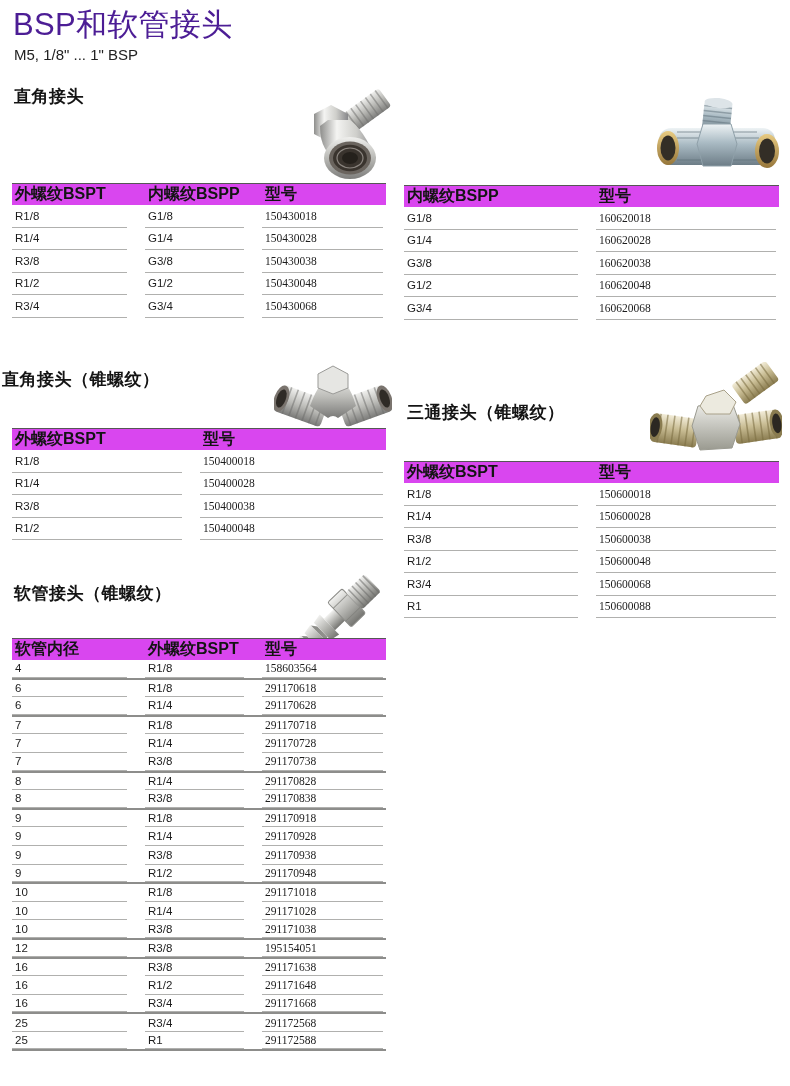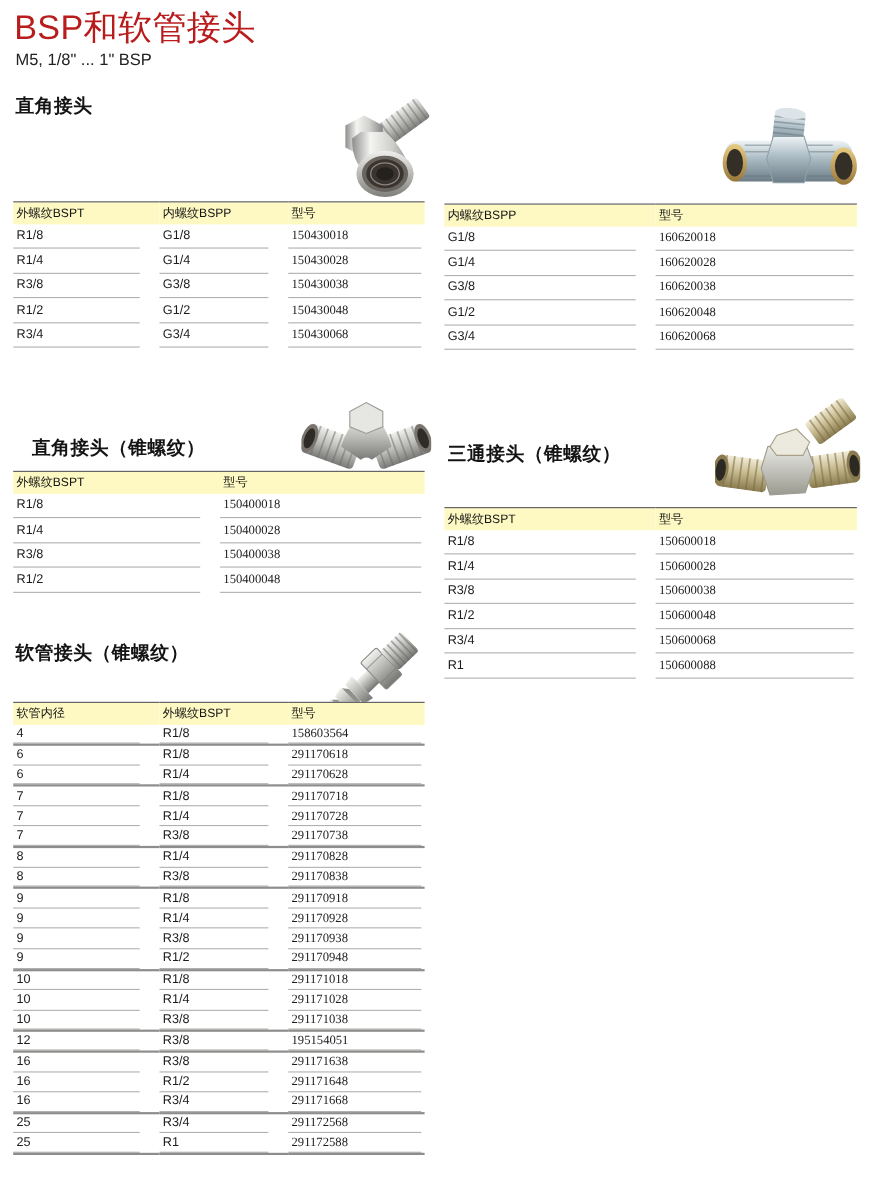--- a/index.html
+++ b/index.html
@@ -6,45 +6,45 @@
   html,body { background:#fff; }
   body {
     width:790px; height:1086px;
     font-family:"Liberation Sans","DejaVu Sans",sans-serif;
     color:#1a1a1a;
   }
   .page { position:relative; width:790px; height:1086px; overflow:hidden; background:#fff; }
 
   .main-title {
     position:absolute; left:13px; top:4px;
-    font-size:31px; font-weight:400; letter-spacing:0.3px; color:#b91c1c;
+    font-size:31px; font-weight:400; letter-spacing:0.3px; color:#4c1d95;
   }
   .subtitle {
     position:absolute; left:14px; top:46px;
     font-size:15px; color:#222;
   }
 
   .sec-title {
     position:absolute;
     font-size:17px; font-weight:700; color:#141414; letter-spacing:0.5px;
   }
 
   .photo { position:absolute; }
   .photo svg { width:100%; height:100%; display:block; }
 
   table.t {
     position:absolute;
     border-collapse:collapse; table-layout:fixed;
     background:#fff;
   }
   .t th {
-    background:#fef9c3;
+    background:#d946ef;
     border-top:1px solid #565656;
     height:20px;
-    font-size:11px; font-weight:normal; text-align:left;
+    font-size:16px; font-weight:bold; text-align:left;
     padding:0 0 0 3px; color:#141414;
     vertical-align:middle;
   }
   .t td {
     padding:0 18px 0 0;
     vertical-align:middle;
   }
   .t td:last-child { padding-right:3px;font-family:Liberation Serif, serif; }
   .t td .cl {
     height:100%; width:100%;
@@ -243,21 +243,21 @@
           <td>
             <div class="cl">G3/4</div>
           </td>
           <td>
             <div class="cl">160620068</div>
           </td>
         </tr>
       </tbody>
     </table>
 
-  <div class="sec-title" style="left:29px; top:368px;margin-top:28px;">直角接头（锥螺纹）</div>
+  <div class="sec-title" style="left:2px; top:368px;">直角接头（锥螺纹）</div>
   <div class="photo" style="left:274px; top:344px; width:118px; height:92px;">
     <svg viewBox="0 0 118 92">
       <defs>
         <linearGradient id="gc1" x1="0" x2="0" y1="0" y2="1">
           <stop offset="0" stop-color="#f0f0ee"></stop>
             <stop offset="0.5" stop-color="#bcbcb8"></stop>
             <stop offset="1" stop-color="#7a7a78"></stop>
         </linearGradient>
       </defs>
       <g transform="rotate(20 28 62)">

